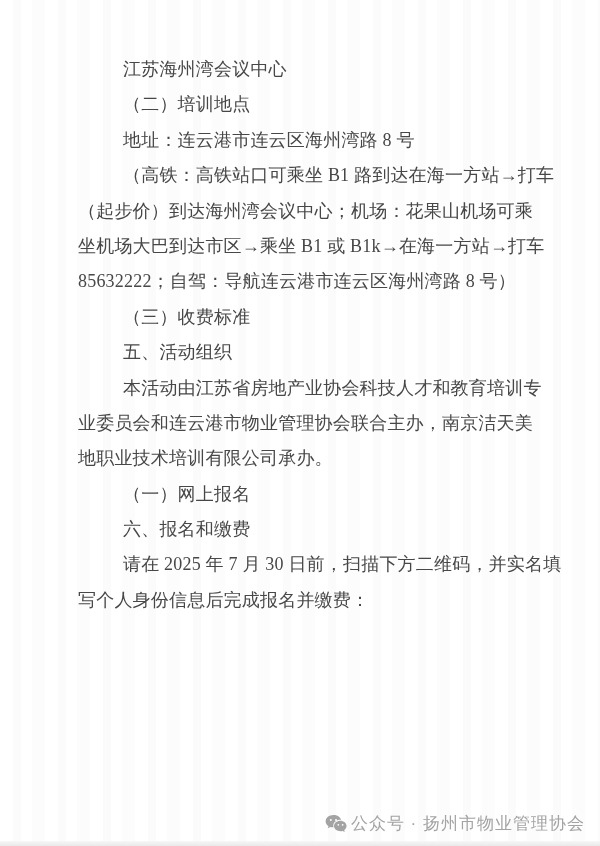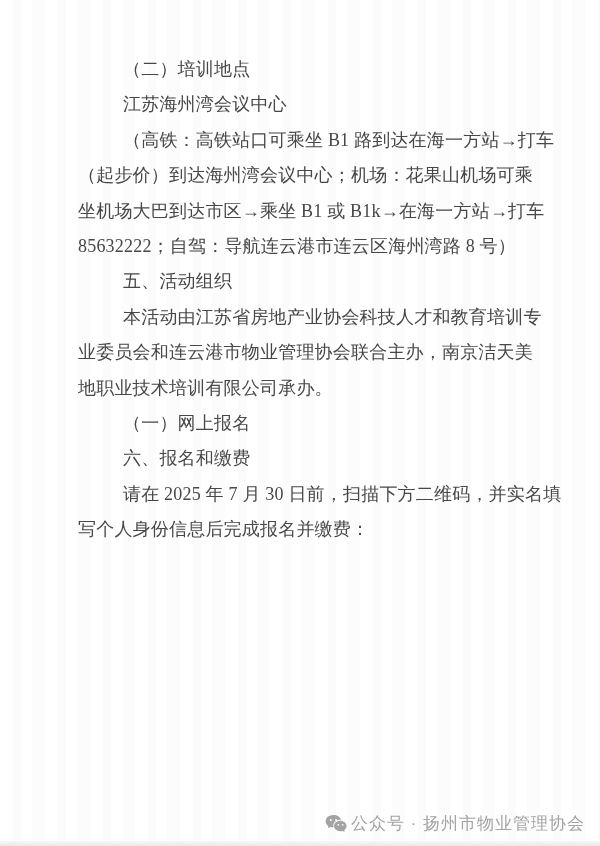--- a/index.html
+++ b/index.html
@@ -65,26 +65,28 @@
     bottom: 0;
     width: 100%;
     height: 5px;
     background: linear-gradient(180deg, #f7f7f7, #e9e9e9);
   }
 </style>
 </head>
 <body>
 
 <div class="doc">
+  <div class="line indent">江苏海州湾会议中心</div>
   <div class="line indent">（二）培训地点</div>
-  <div class="line indent">江苏海州湾会议中心</div>
+  <div class="line indent">地址：连云港市连云区海州湾路 8 号</div>
   <div class="line indent">（高铁：高铁站口可乘坐 B1 路到达在海一方站→打车</div>
   <div class="line">（起步价）到达海州湾会议中心；机场：花果山机场可乘</div>
   <div class="line">坐机场大巴到达市区→乘坐 B1 或 B1k→在海一方站→打车</div>
   <div class="line">85632222；自驾：导航连云港市连云区海州湾路 8 号）</div>
+  <div class="line indent">（三）收费标准</div>
   <div class="line indent">五、活动组织</div>
   <div class="line indent">本活动由江苏省房地产业协会科技人才和教育培训专</div>
   <div class="line">业委员会和连云港市物业管理协会联合主办，南京洁天美</div>
   <div class="line">地职业技术培训有限公司承办。</div>
   <div class="line indent">（一）网上报名</div>
   <div class="line indent">六、报名和缴费</div>
   <div class="line indent">请在 2025 年 7 月 30 日前，扫描下方二维码，并实名填</div>
   <div class="line">写个人身份信息后完成报名并缴费：</div>
 </div>
 

